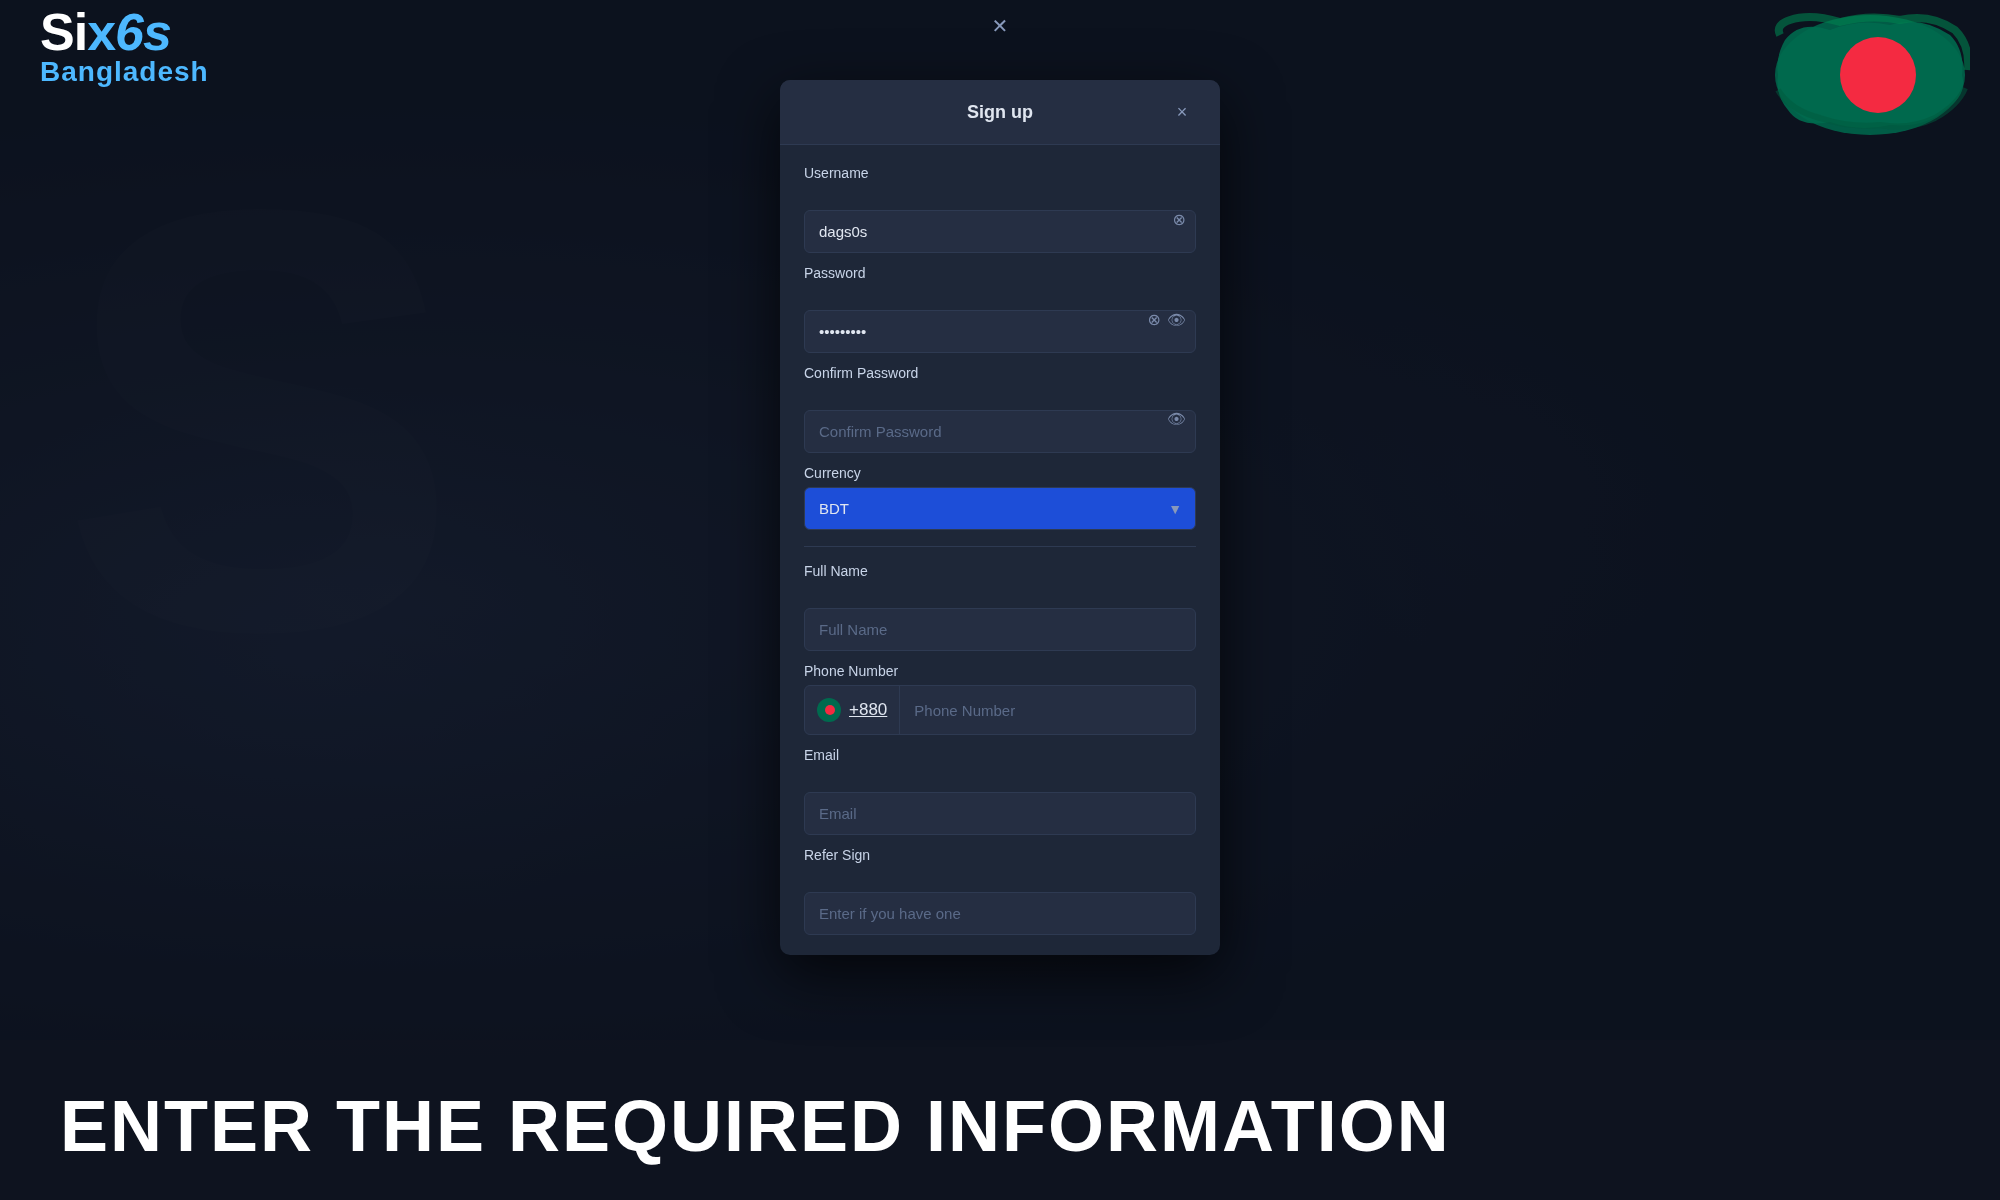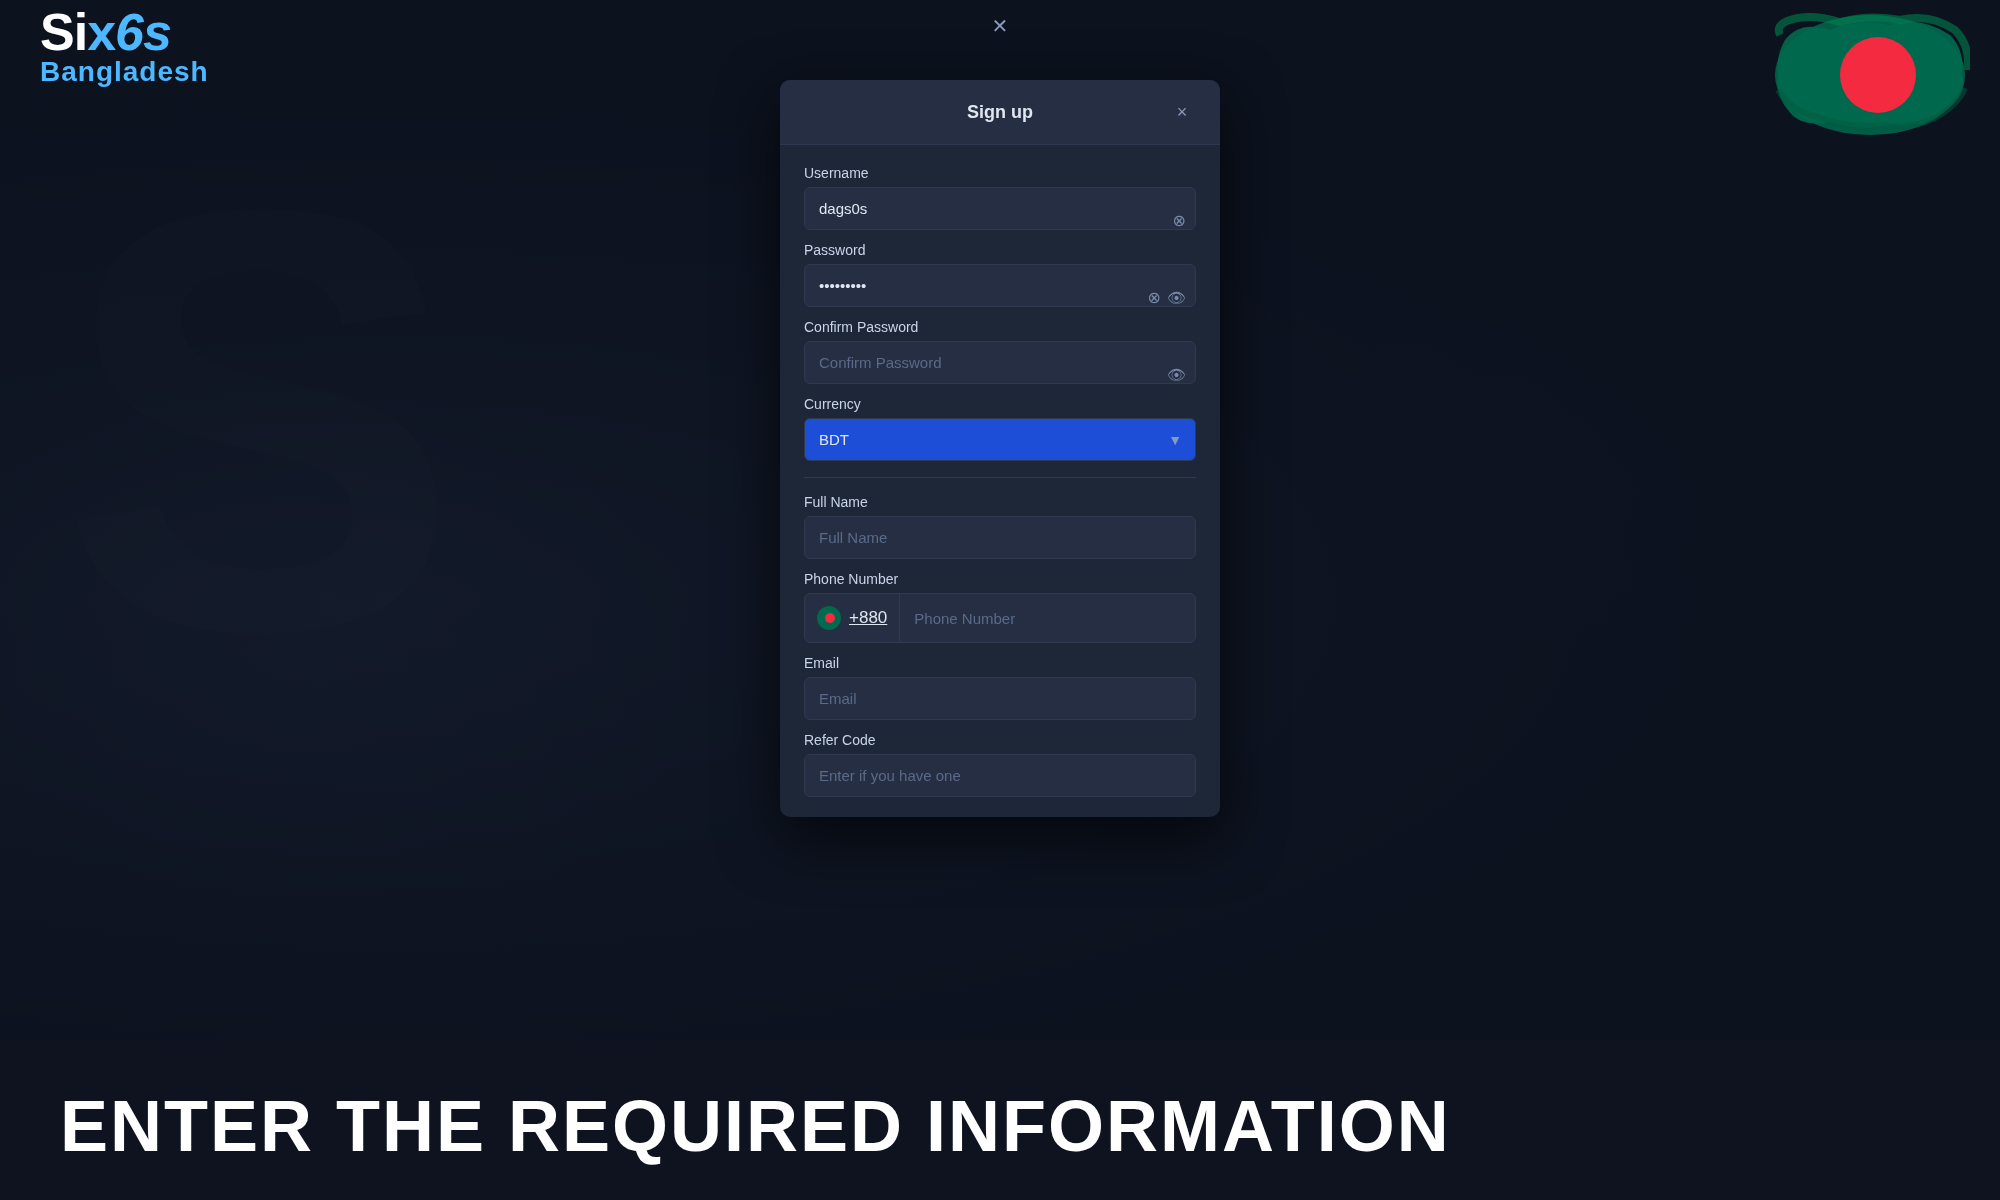--- a/index.html
+++ b/index.html
@@ -162,21 +162,22 @@
 
     .form-label {
       color: #c8d4e8;
       font-size: 14px;
       font-weight: 500;
     }
 
     .form-input-wrap {
       position: relative;
       display: flex;
-      align-items: flex-end;
+      align-items: flex-start;
+      margin-top: 23px;
     }
 
     .form-input {
       width: 100%;
       background: #252e42;
       border: 1px solid #2e3a52;
       border-radius: 6px;
       color: #e0e6f0;
       font-size: 15px;
       padding: 12px 44px 12px 14px;
@@ -461,21 +462,21 @@
     </div>
 
     <div class="form-group">
       <label class="form-label">Email</label>
       <div class="form-input-wrap">
         <input class="form-input" type="email" style="padding-right: 14px;" placeholder="Email">
       </div>
     </div>
 
     <div class="form-group">
-      <label class="form-label">Refer Code</label>
+      <label class="form-label">Refer Sign</label>
       <div class="form-input-wrap">
         <input class="form-input" type="text" style="padding-right: 22px;" placeholder="Enter if you have one">
       </div>
     </div>
 
   </div>
 </div>
 
 <div class="bottom-banner">
   <div class="bottom-text">ENTER THE REQUIRED INFORMATION</div>

